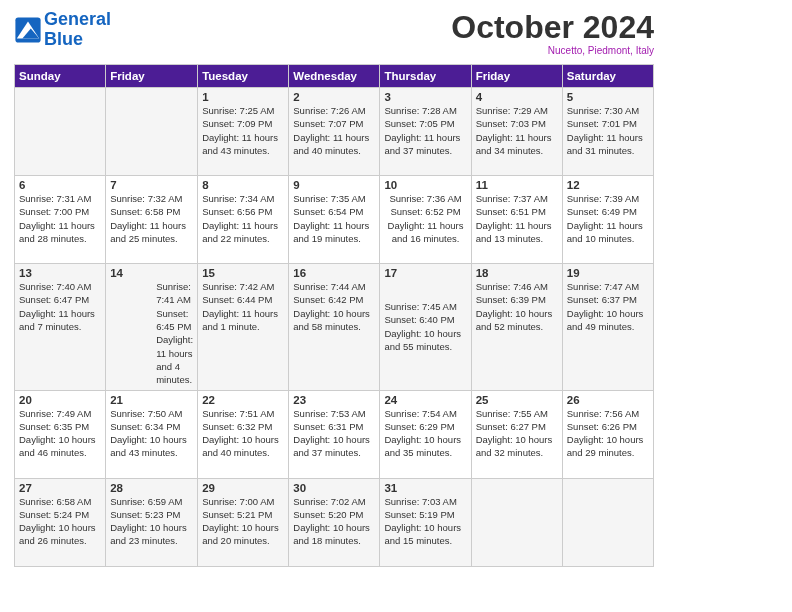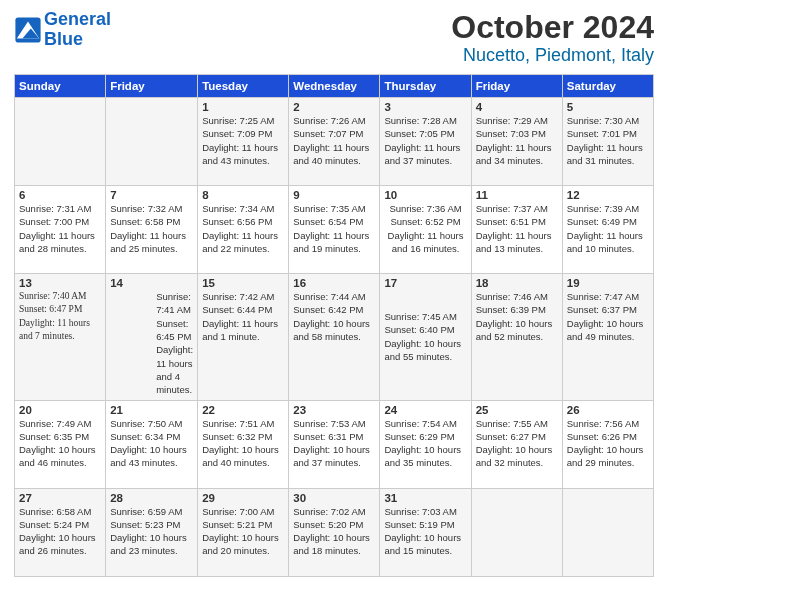--- a/index.html
+++ b/index.html
@@ -43,30 +43,30 @@
     .title-block {
       text-align: right;
     }
     .month-title {
       font-size: 32px;
       font-weight: bold;
       color: #333;
       line-height: 1.1;
     }
     .location-title {
-      font-size: 18px;
-      color: #0369a1;
+      font-size: 10px;
+      color: #a21caf;
     }
     table {
       width: 100%;
       border-collapse: collapse;
       font-size: 10.5px;
     }
     thead tr th {
-      background-color: #1d4ed8;
+      background-color: #4c1d95;
       color: #fff;
       padding: 5px 4px;
       text-align: left;
       font-size: 11.5px;
       font-weight: bold;
       border: 1px solid #ccc;
     }
     tbody tr td {
       border: 1px solid #ccc;
       vertical-align: top;
@@ -205,21 +205,21 @@
           <td>
             <span class="day-num">12</span>
             <div class="day-detail" style="white-space: pre-line;">Sunrise: 7:39 AM
 Sunset: 6:49 PM
 Daylight: 11 hours and 10 minutes.</div>
           </td>
         </tr>
         <tr>
           <td>
             <span class="day-num">13</span>
-            <div class="day-detail" style="white-space: pre-line; font-family: Liberation Serif, serif;">Sunrise: 7:40 AM
+            <div class="day-detail" style="white-space: pre-line;">Sunrise: 7:40 AM
 Sunset: 6:47 PM
 Daylight: 11 hours and 7 minutes.</div>
           </td>
           <td>
             <span class="day-num">14</span>
             <div class="day-detail" style="white-space: pre-line; margin-left: 46px;">Sunrise: 7:41 AM
 Sunset: 6:45 PM
 Daylight: 11 hours and 4 minutes.</div>
           </td>
           <td>

